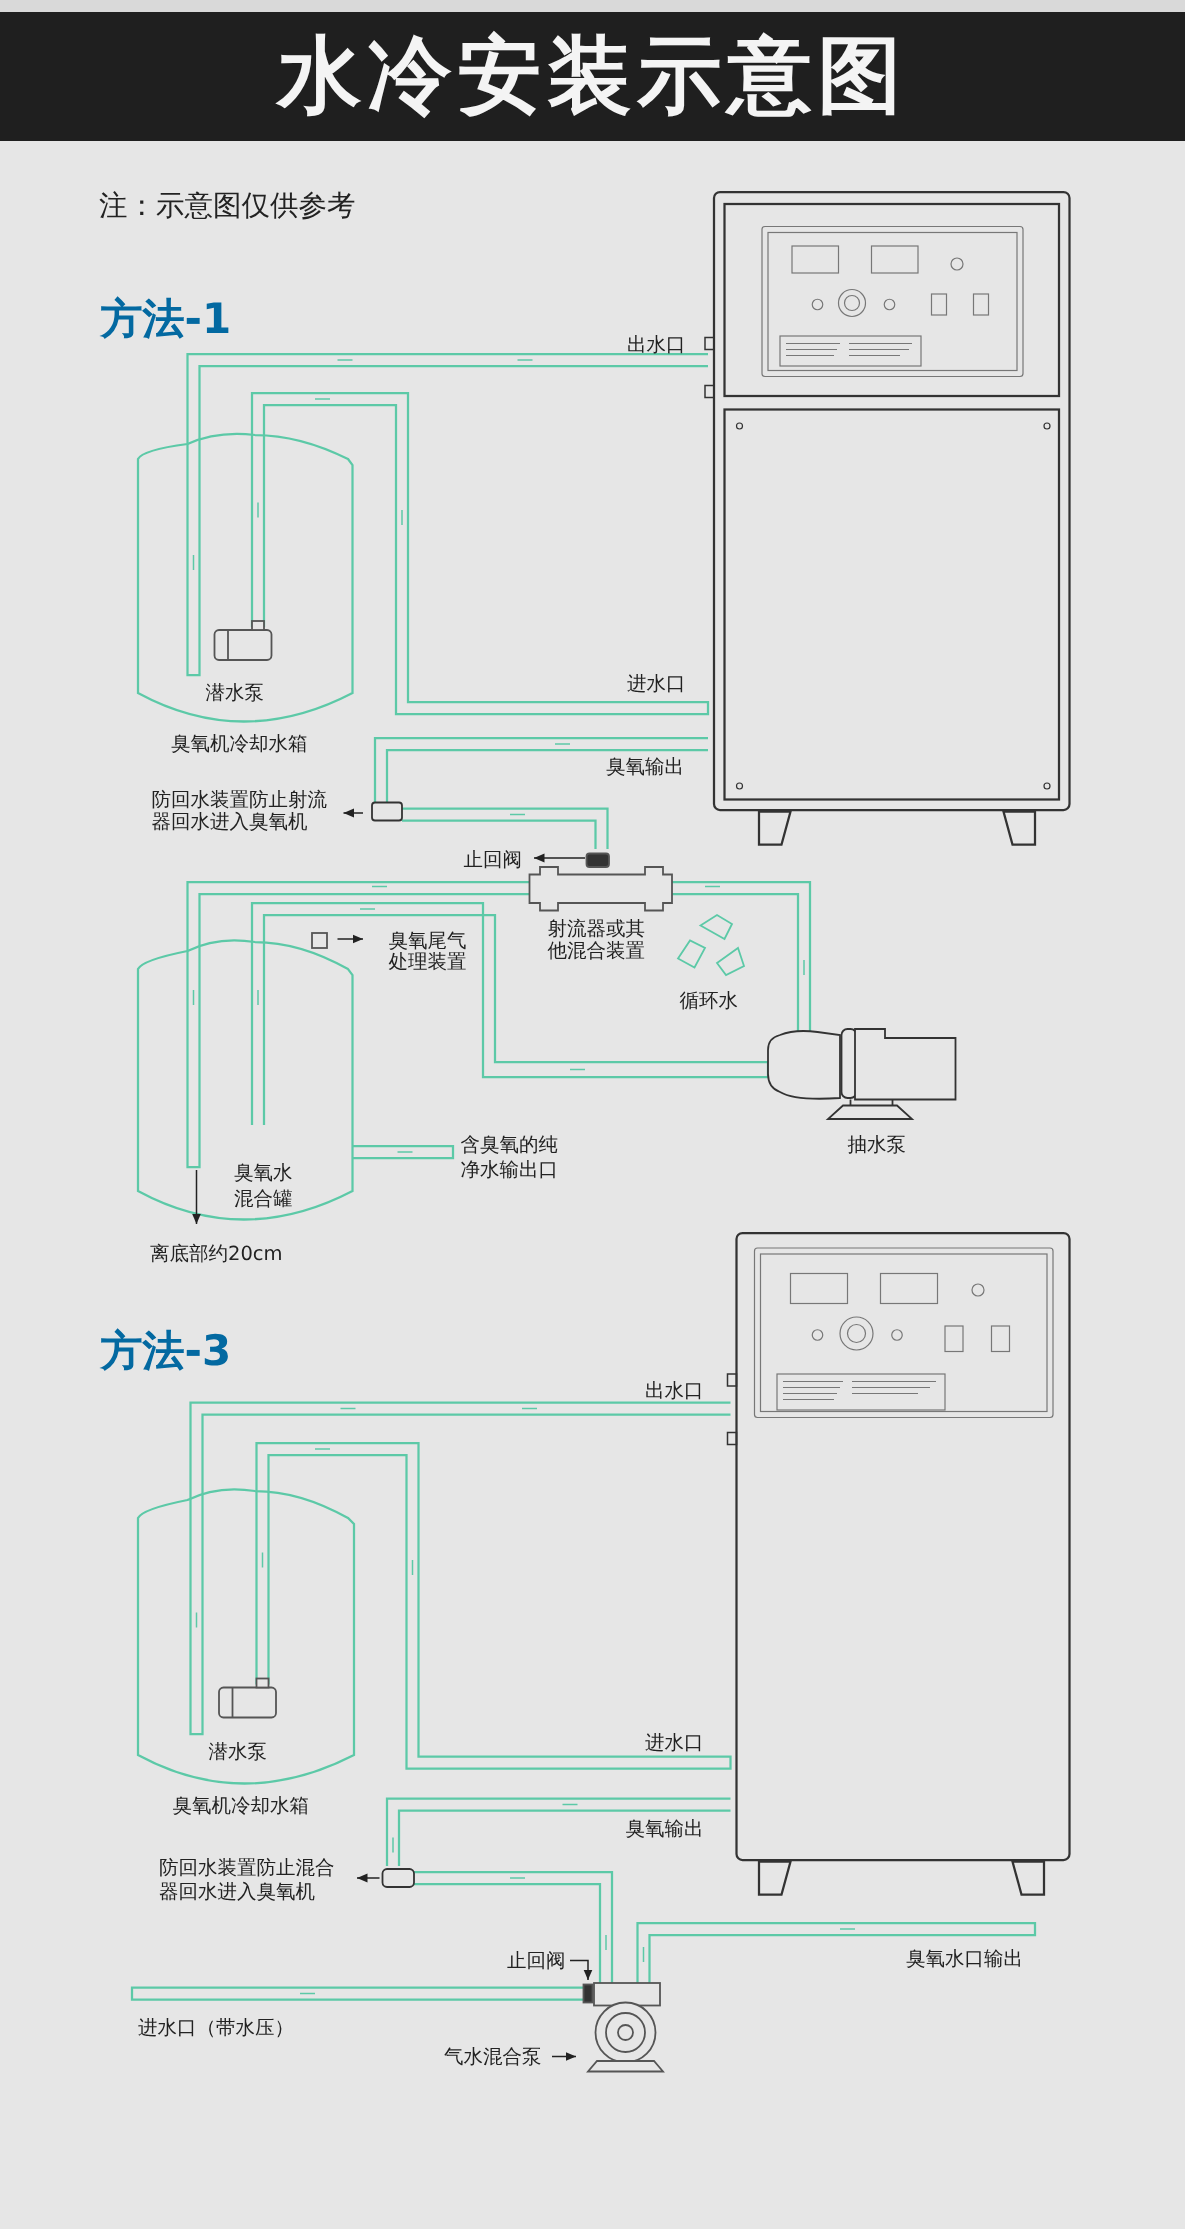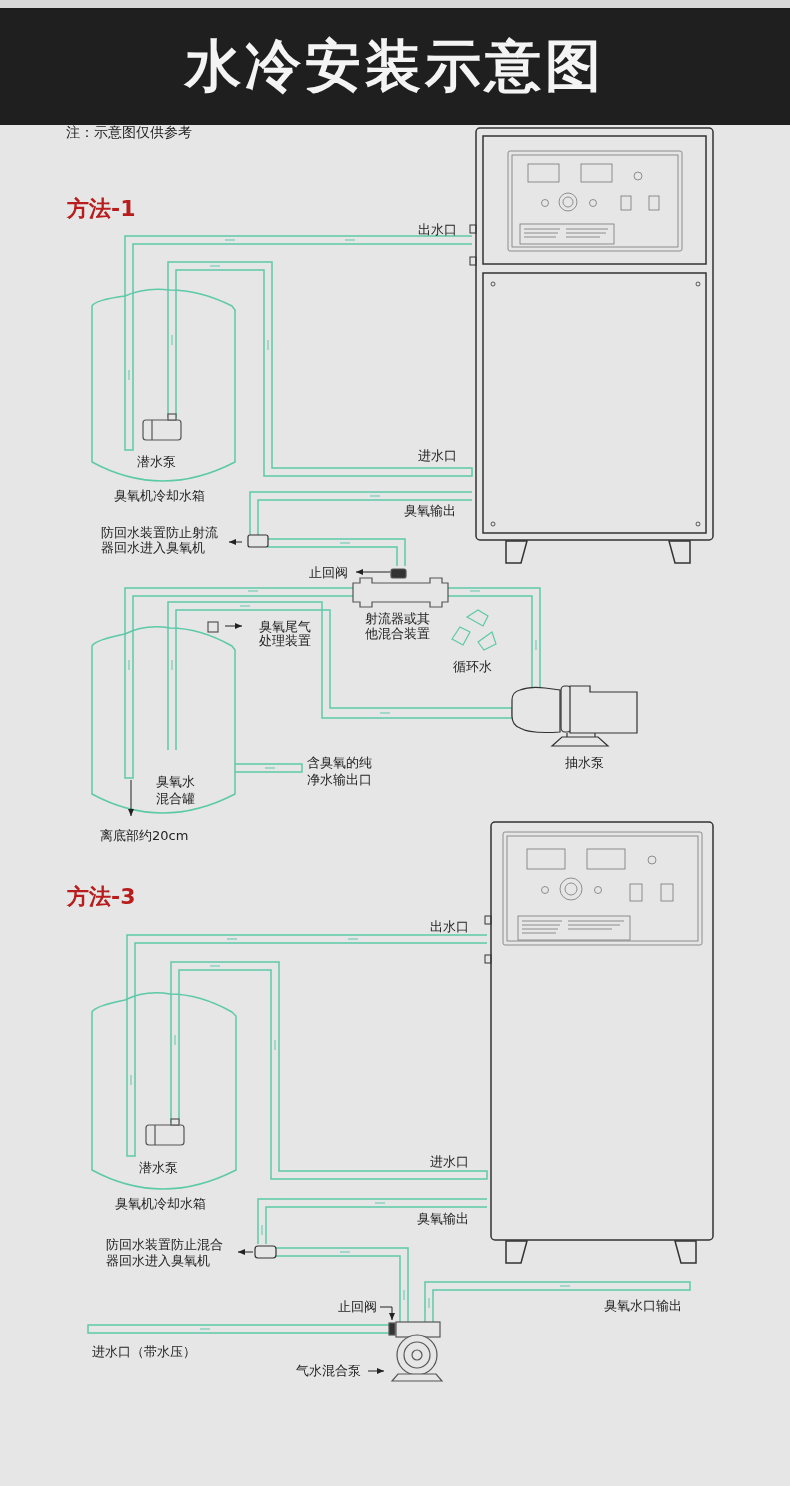--- a/index.html
+++ b/index.html
@@ -1,23 +1,23 @@
 <!DOCTYPE html>
 <html><head>
 <meta charset="utf-8">
 <style>
   html, body { margin:0; padding:0; }
   body { width:790px; height:1486px; background:#e6e6e6; position:relative; overflow:hidden;
          font-family:"DejaVu Sans", "Liberation Sans", sans-serif; }
   .topstrip { position:absolute; left:0; top:0; width:790px; height:8px; background:#d9d9d9; }
-  .banner { position:absolute; left:0; top:8px; width:790px; height:117px; background:#1f1f1f;
+  .banner { position:absolute; left:0; top:8px; width:790px; height:86px; background:#1f1f1f;
             display:flex; align-items:center; justify-content:center; }
   .banner h1 { margin:0; color:#f4f4f4; font-size:56px; font-weight:bold; letter-spacing:4px; }
-  .note { position:absolute; left:66px; top:124px; font-size:14px; color:#222; }
-  .method { position:absolute; left:67px; font-size:22px; font-weight:bold; color:#b91c1c; }
+  .note { position:absolute; left:66px; top:124px; font-size:19px; color:#222; }
+  .method { position:absolute; left:67px; font-size:28px; font-weight:bold; color:#0369a1; }
   svg.diagram { position:absolute; left:0; top:0; }
   .lbl { font-size:13px; fill:#222; font-family:"DejaVu Sans","Liberation Sans",sans-serif; }
 </style>
 </head>
 <body>
 
 <div class="topstrip"></div>
 <div class="banner">
   <h1>水冷安装示意图</h1>
 </div>

